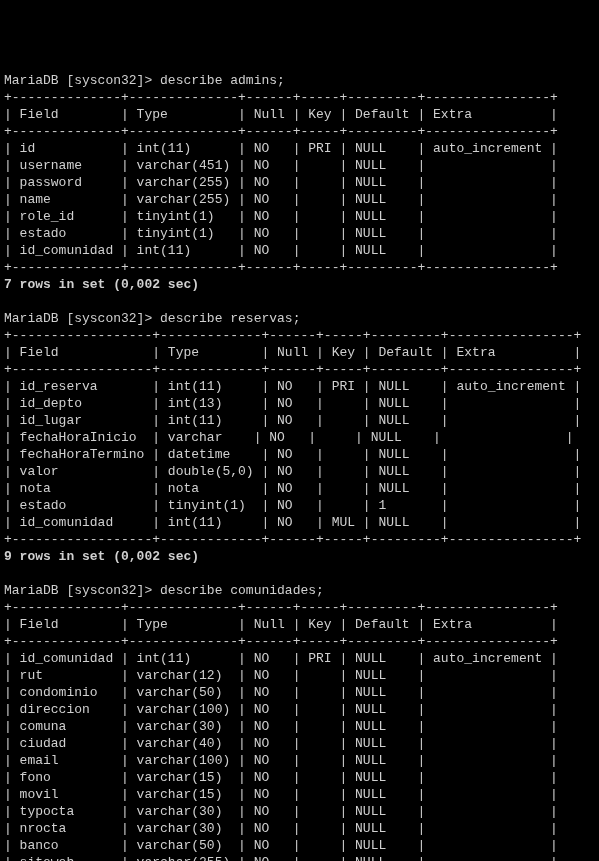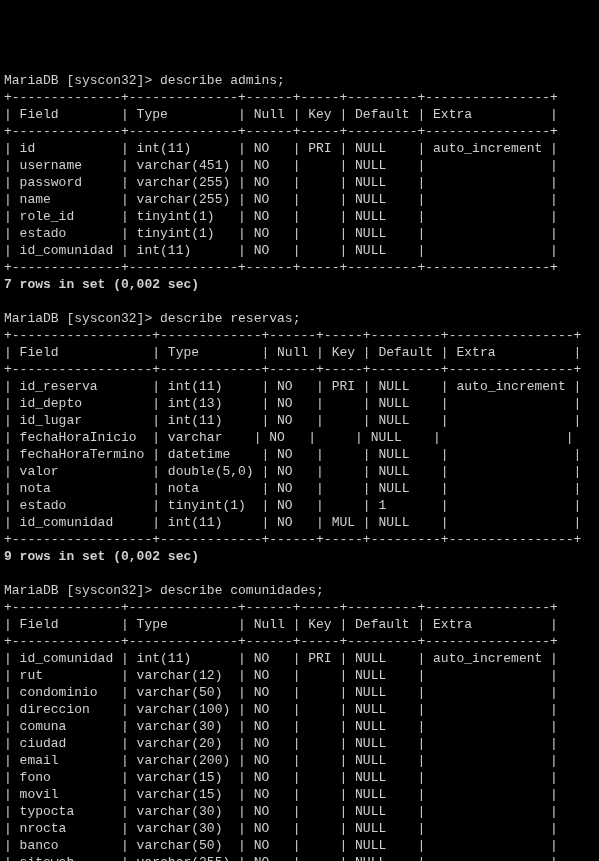--- a/index.html
+++ b/index.html
@@ -51,22 +51,22 @@
 
 <span><span>MariaDB [syscon32]&gt; </span><span>describe comunidades;</span></span>
 <span>+--------------+--------------+------+-----+---------+----------------+</span>
 <span>| Field        | Type         | Null | Key | Default | Extra          |</span>
 <span>+--------------+--------------+------+-----+---------+----------------+</span>
 <span>| id_comunidad | int(11)      | NO   | PRI | NULL    | auto_increment |</span>
 <span>| rut          | varchar(12)  | NO   |     | NULL    |                |</span>
 <span>| condominio   | varchar(50)  | NO   |     | NULL    |                |</span>
 <span>| direccion    | varchar(100) | NO   |     | NULL    |                |</span>
 <span>| comuna       | varchar(30)  | NO   |     | NULL    |                |</span>
-<span>| ciudad       | varchar(20)  | NO   |     | NULL    |                |</span>
-<span>| email        | varchar(200) | NO   |     | NULL    |                |</span>
+<span>| ciudad       | varchar(40)  | NO   |     | NULL    |                |</span>
+<span>| email        | varchar(100) | NO   |     | NULL    |                |</span>
 <span>| fono         | varchar(15)  | NO   |     | NULL    |                |</span>
 <span>| movil        | varchar(15)  | NO   |     | NULL    |                |</span>
 <span>| typocta      | varchar(30)  | NO   |     | NULL    |                |</span>
 <span>| nrocta       | varchar(30)  | NO   |     | NULL    |                |</span>
 <span>| banco        | varchar(50)  | NO   |     | NULL    |                |</span>
 <span>| siteweb      | varchar(255) | NO   |     | NULL    |                |</span>
 
 
 
 </div>

